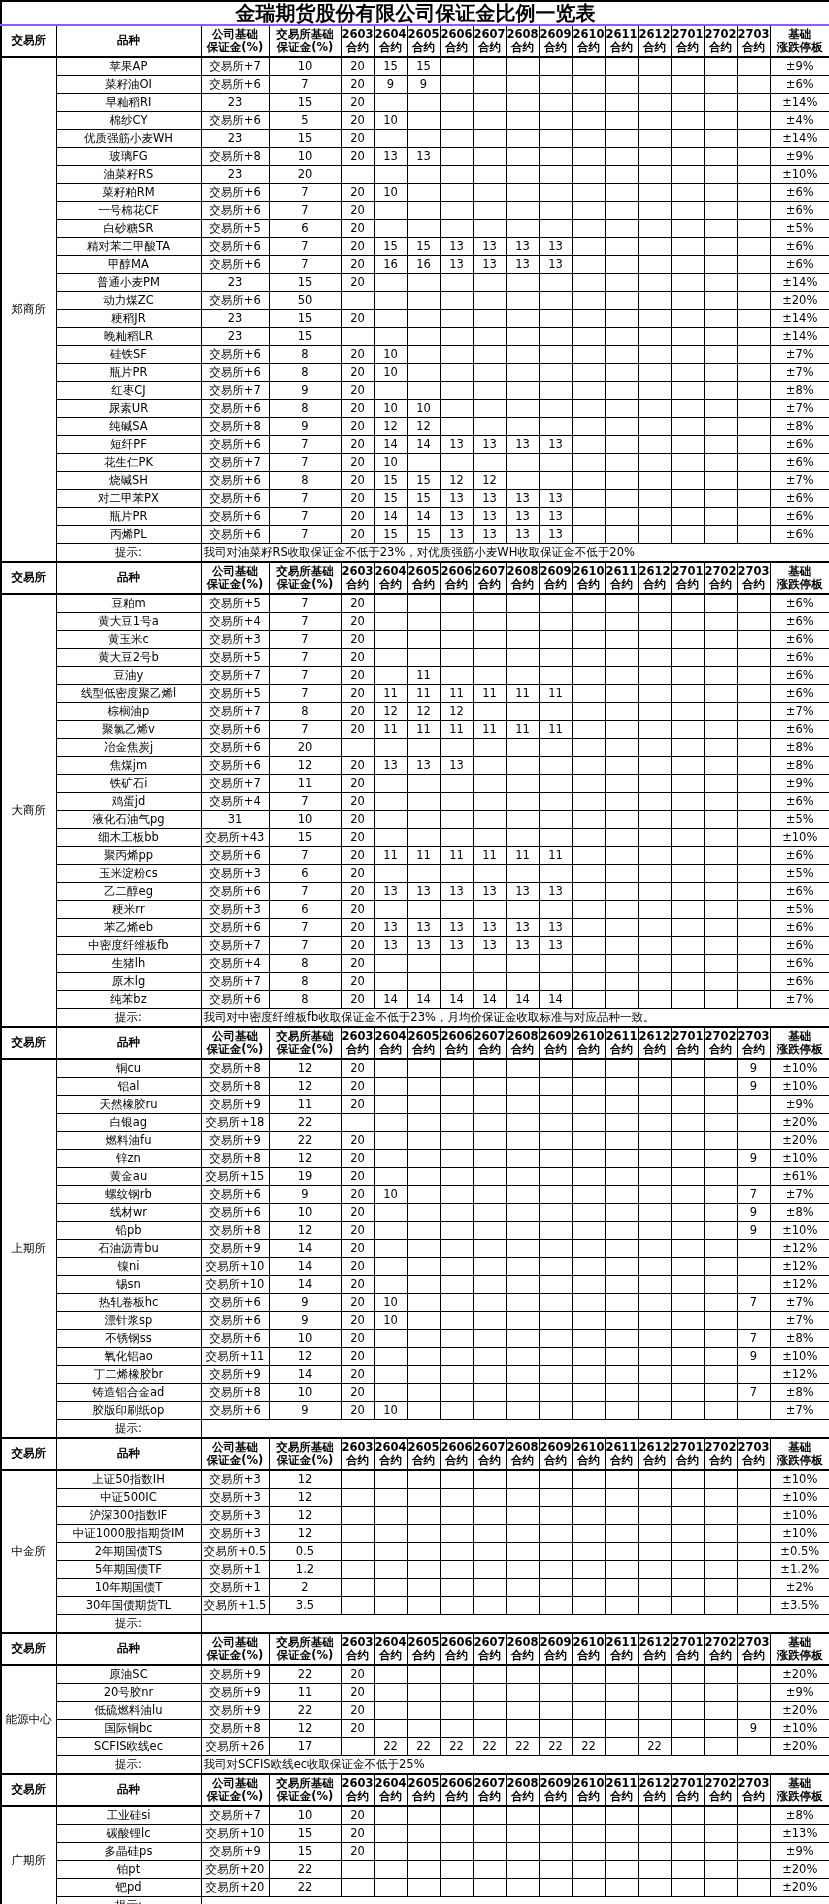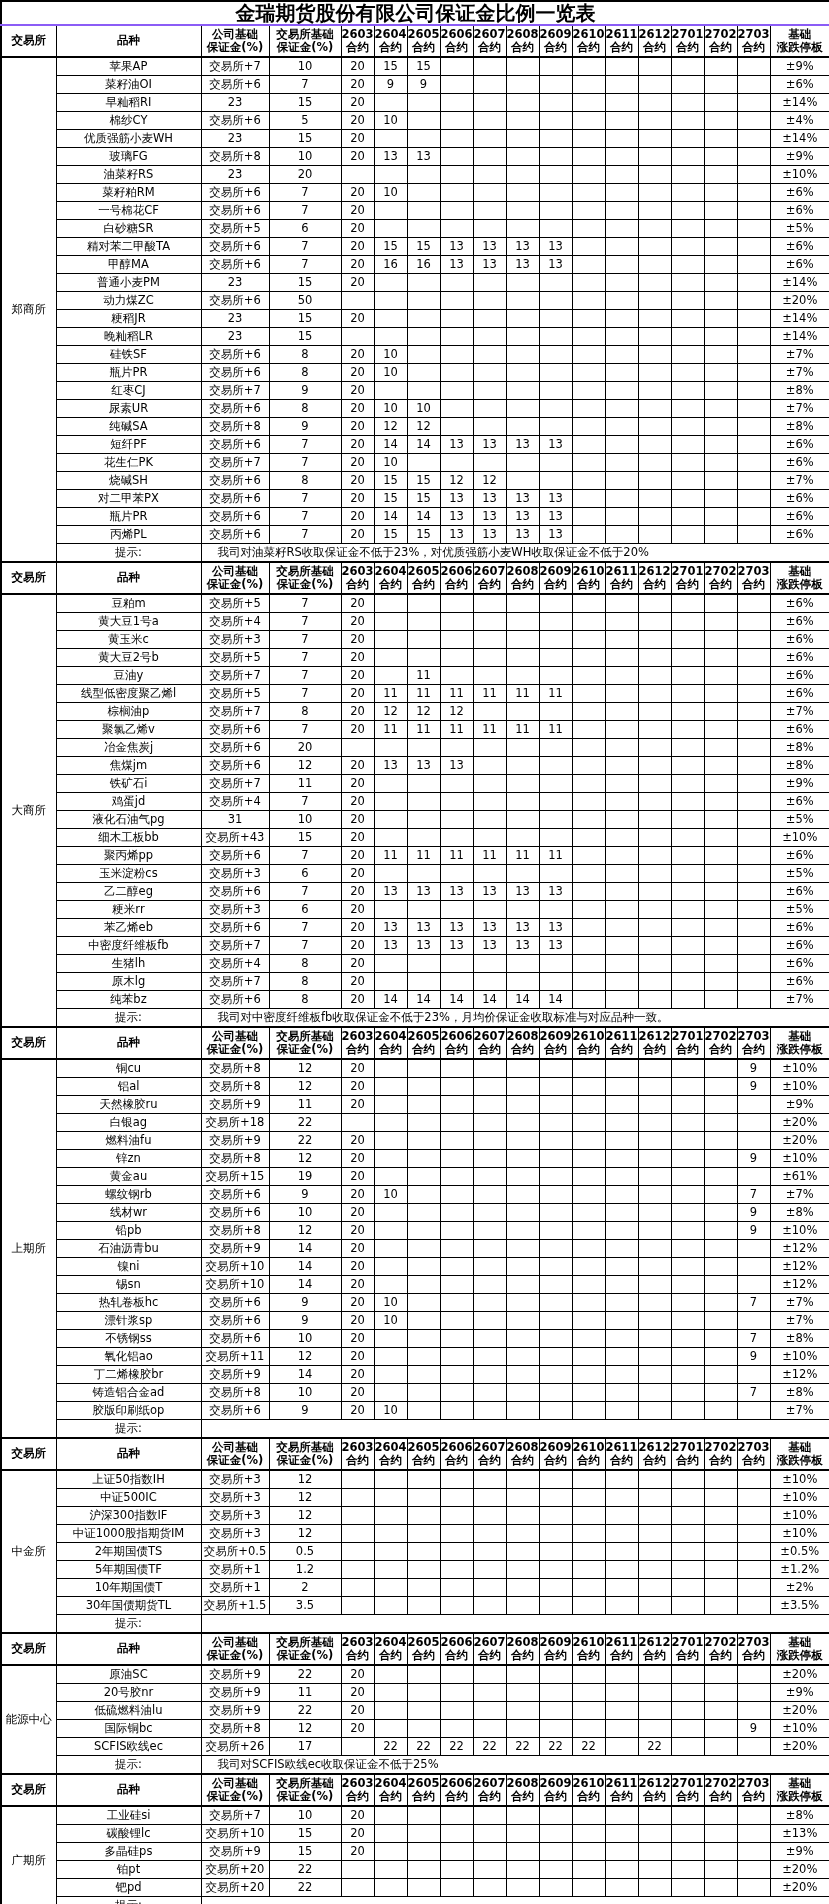--- a/index.html
+++ b/index.html
@@ -4,21 +4,21 @@
 <style>
   html,body{margin:0;padding:0;background:#fff;}
   table{border-collapse:collapse;width:829px;table-layout:fixed;
         font-family:"DejaVu Sans",sans-serif;color:#000;border:2px solid #000;}
   td{border:1px solid #000;text-align:center;vertical-align:middle;
      font-size:11.5px;height:17px;padding:0 1px;overflow:hidden;white-space:nowrap;line-height:1.1;}
   td.title{font-size:20px;font-weight:bold;height:20px;border-bottom:2px solid #8b5cf6;}
   tr.hdr td{font-weight:bold;height:30px;white-space:normal;line-height:1.15;
             border-top:2px solid #000;border-bottom:2px solid #000;font-size:11.5px;padding:0;}
   td.xcell{white-space:normal;line-height:1.2;}
-  td.note-text{text-align:left;padding-left:16px;}
+  td.note-text{text-align:left;padding-left:2px;}
   td.limit{font-size:11.5px;}
 </style>
 </head>
 <body>
 
 <table>
   <colgroup>
     <col style="width:55px">
       <col style="width:145px">
       <col style="width:68px">

